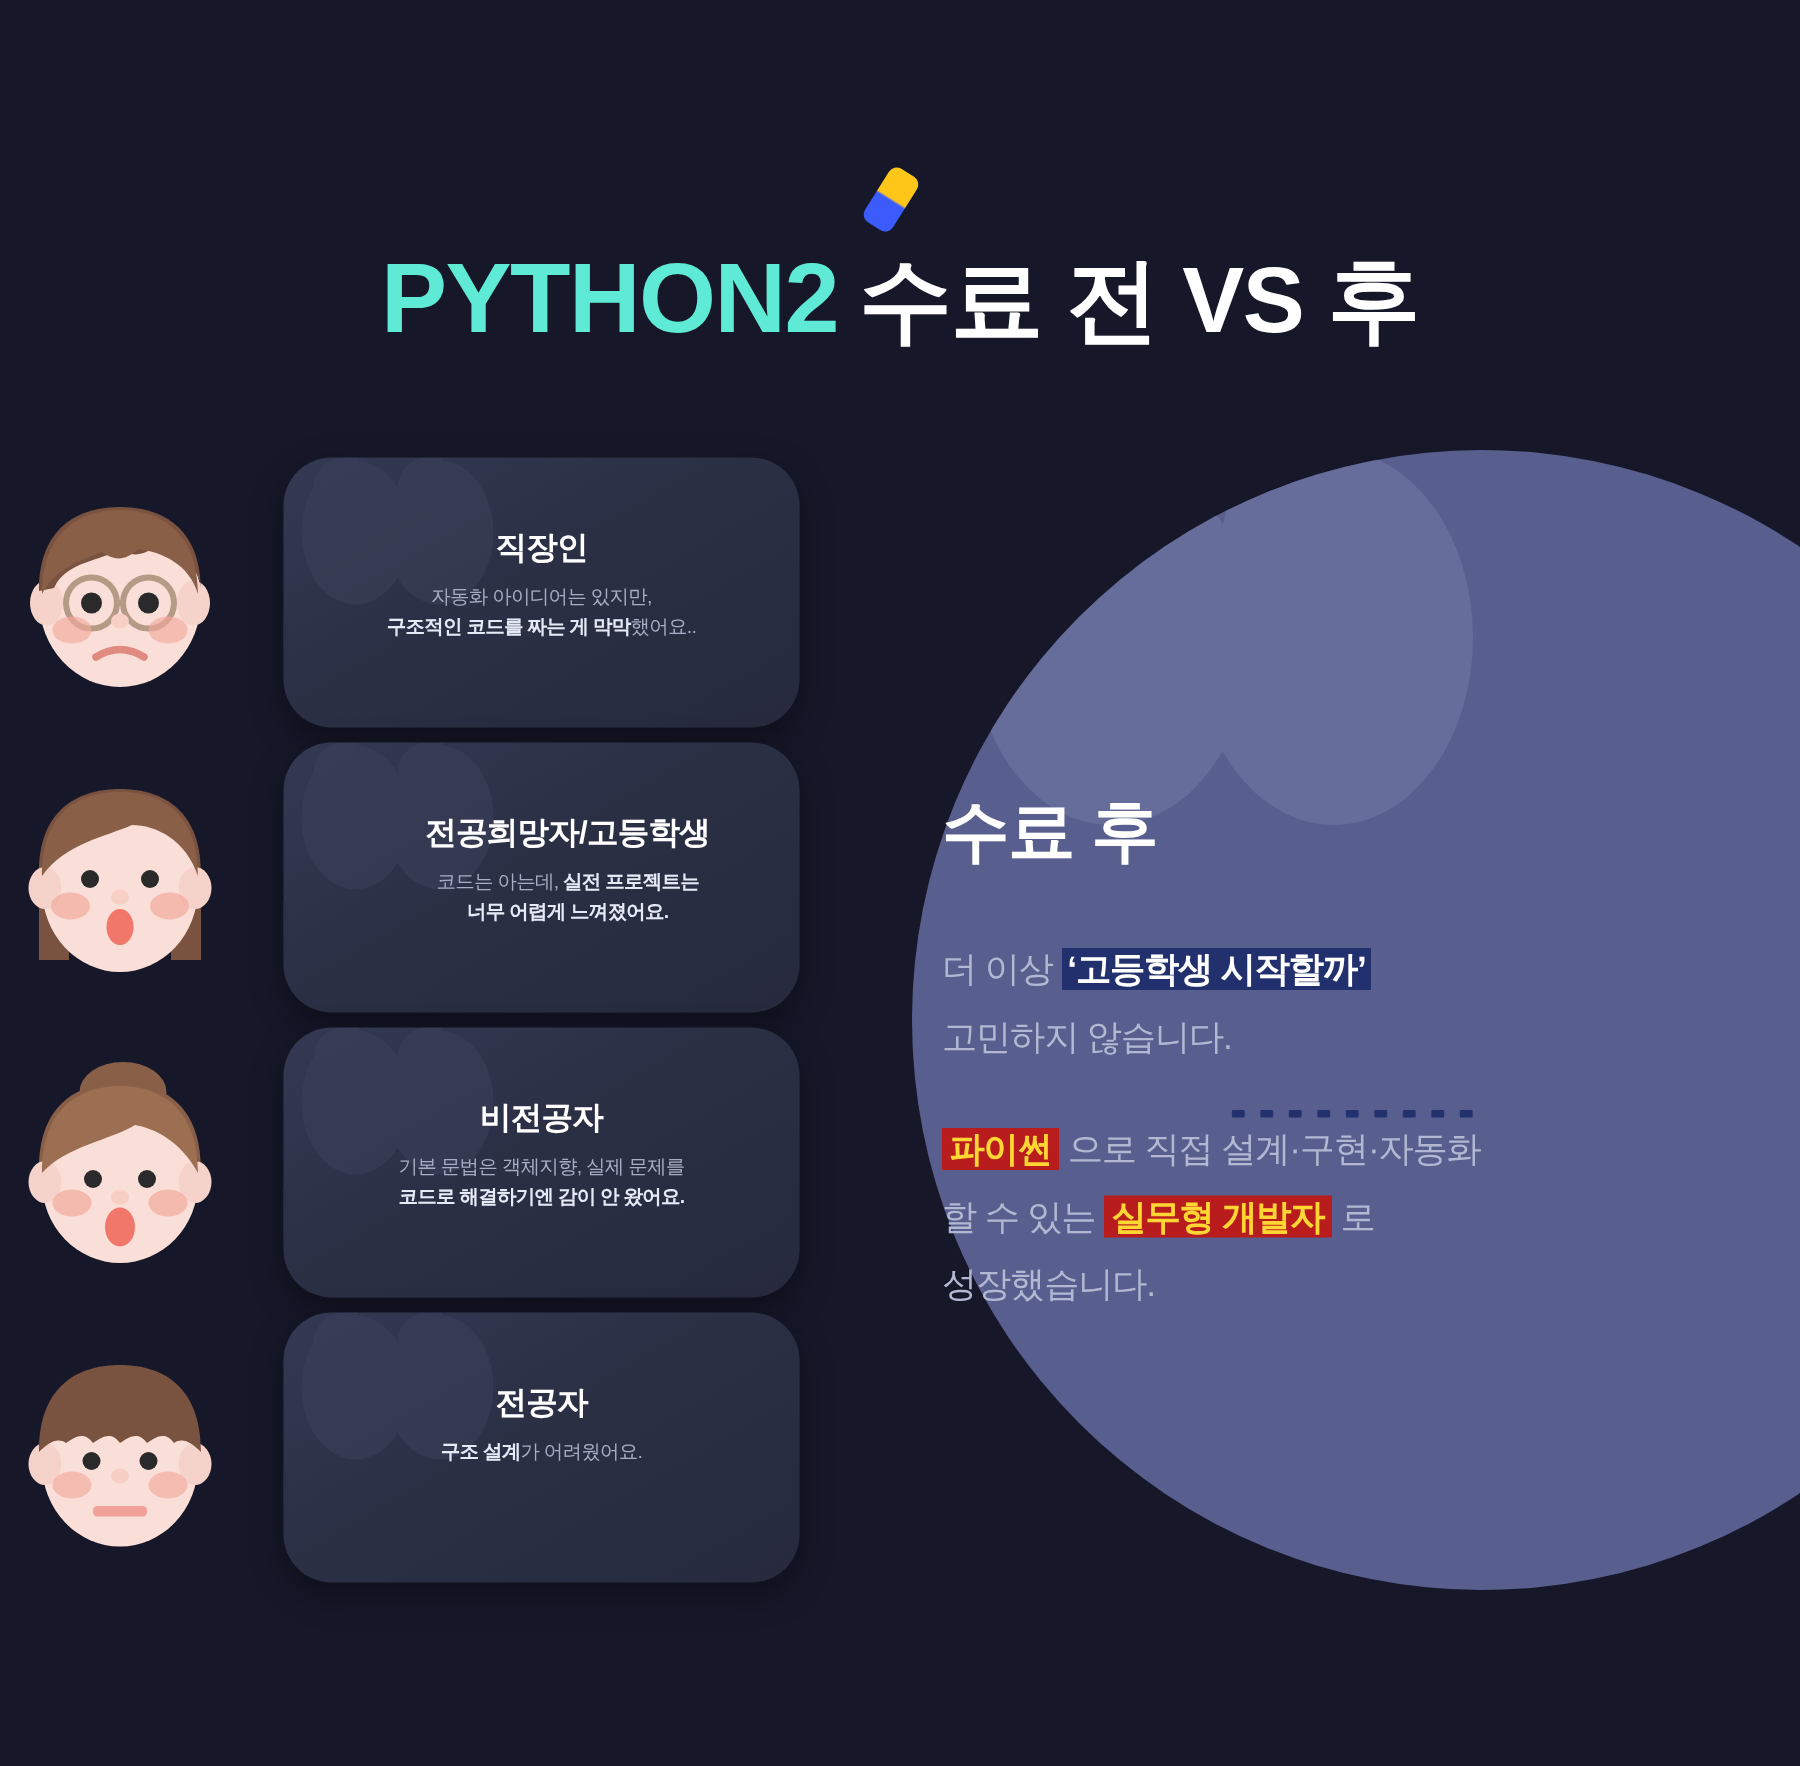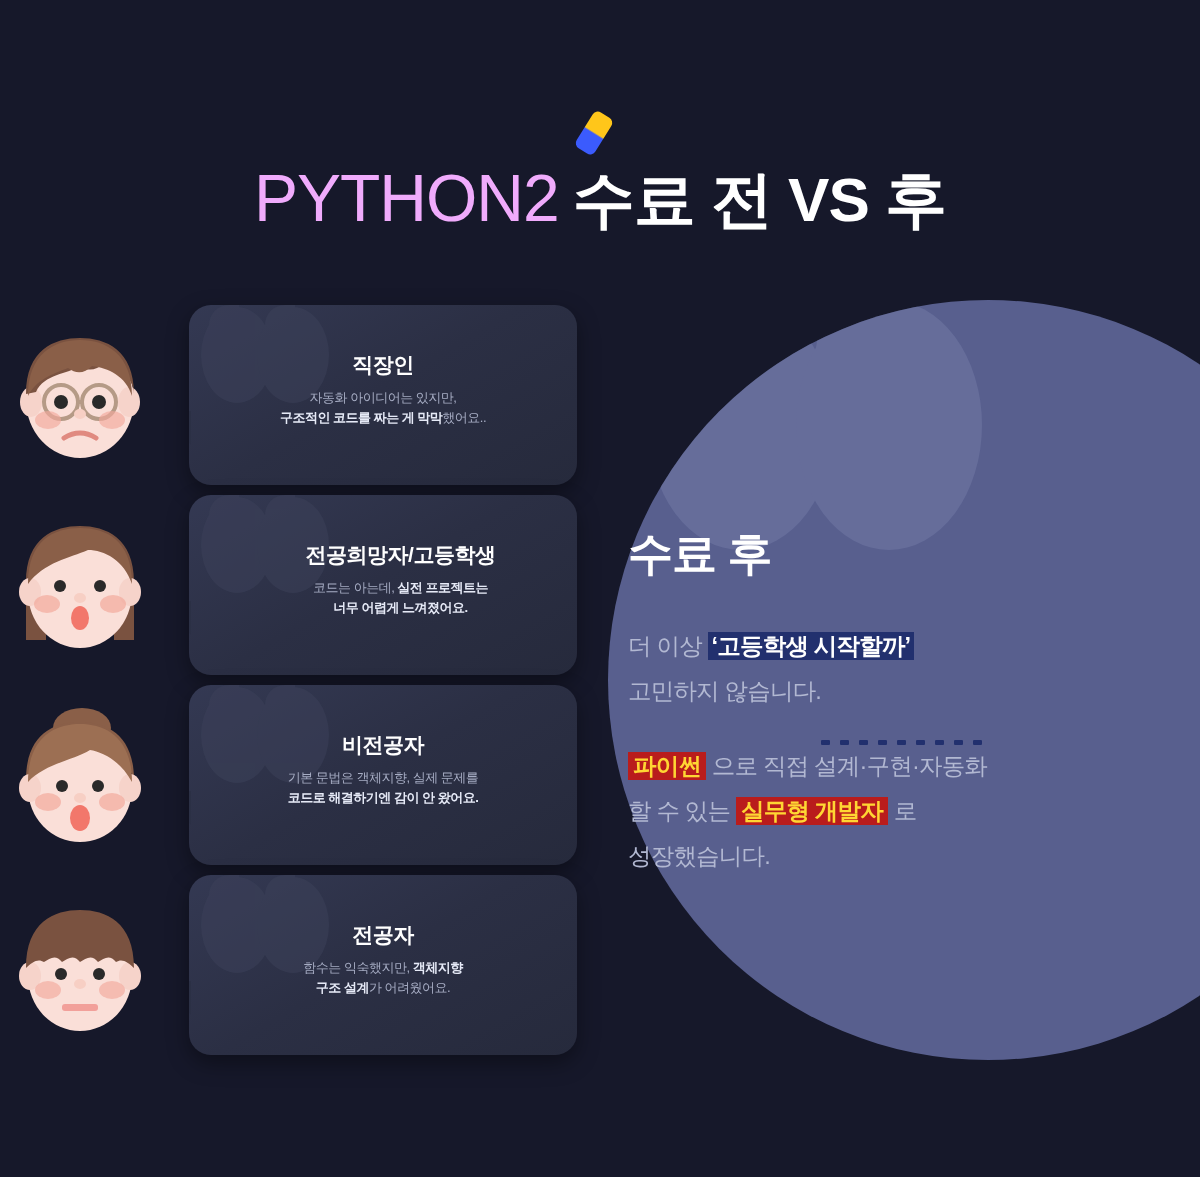--- a/index.html
+++ b/index.html
@@ -21,23 +21,23 @@
   
   .title-row {
     position:absolute;
     left:0; top:158px;
     width:1200px;
     text-align:center;
     white-space:nowrap;
   }
   .title-brand {
     font-size:66px;
-    font-weight:normal;
+    font-weight:bold;
     letter-spacing:-1px;
-    color:#f0abfc;
+    color:#5eead4;
     vertical-align:baseline;
   }
   .title-rest {
     font-size:62px;
     font-weight:bold;
     color:#ffffff;
     letter-spacing:-1px;
     margin-left:14px;
     vertical-align:baseline;
   }
@@ -58,23 +58,23 @@
   }
   .av1 { left:4px;  top:322px; }
   .av2 { left:4px;  top:512px; }
   .av3 { left:4px;  top:702px; }
   .av4 { left:4px;  top:892px; }
 
   
   .bubble {
     position:absolute;
     left:189px;
-    width:388px;
+    width:344px;
     height:180px;
-    border-radius:22px;
+    border-radius:32px;
     background:linear-gradient(150deg,#343953 0%,#2b2f44 48%,#262a3c 100%);
     box-shadow:0 8px 22px rgba(0,0,0,.38);
     overflow:hidden;
   }
   .b1 { top:305px; }
   .b2 { top:495px;padding-left:35px; }
   .b3 { top:685px; }
   .b4 { top:875px; }
 
   
@@ -322,21 +322,20 @@
   <div class="bubble b4">
     <div class="bq">
         <i></i>
         <i></i>
         <u></u>
         <u></u>
       </div>
     <div class="tail"></div>
     <div class="btext">
       <div class="bname">전공자</div>
-      <div class="bline"><span>함수는 익숙했지만, </span><b>객체지향</b></div>
       <div class="bline"><b>구조 설계</b><span>가 어려웠어요.</span></div>
     </div>
   </div>
 
   <div class="circle">
     <div class="cq">
         <i></i>
         <i></i>
         <u></u>
         <u></u>

